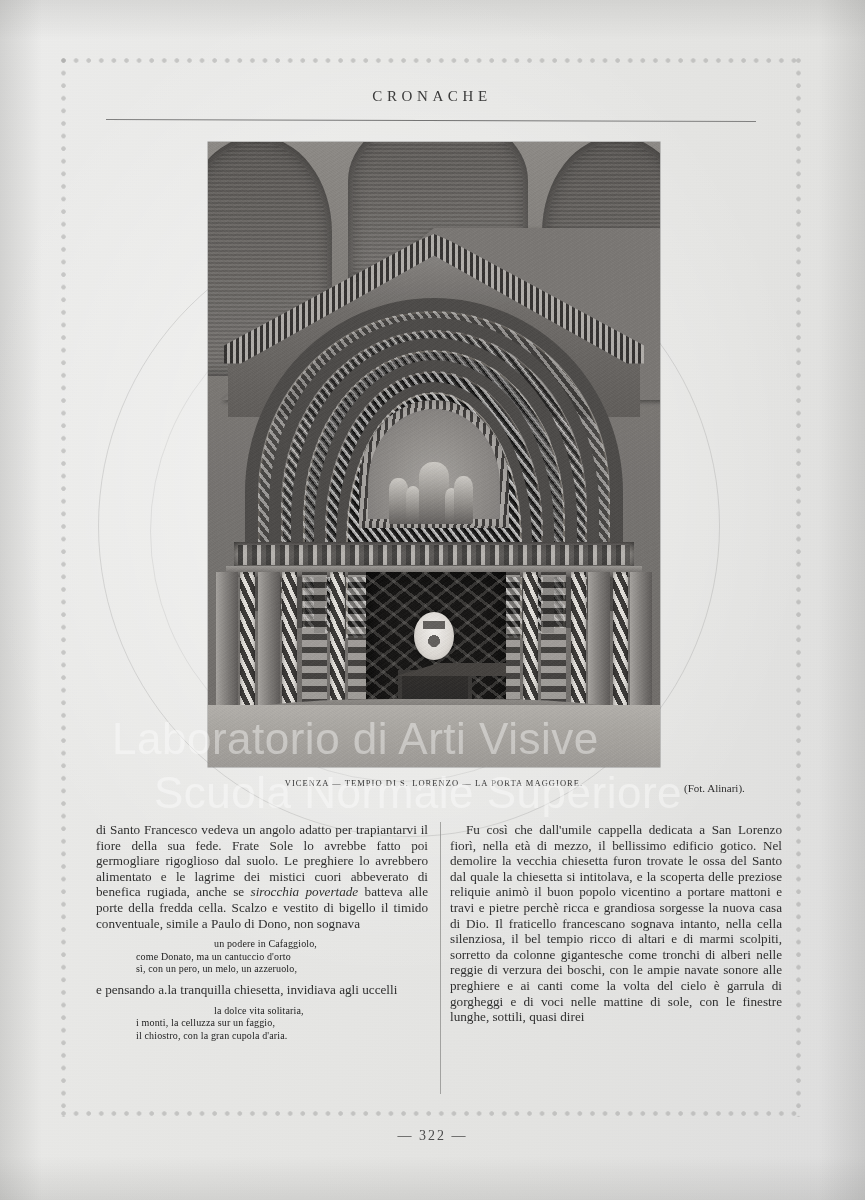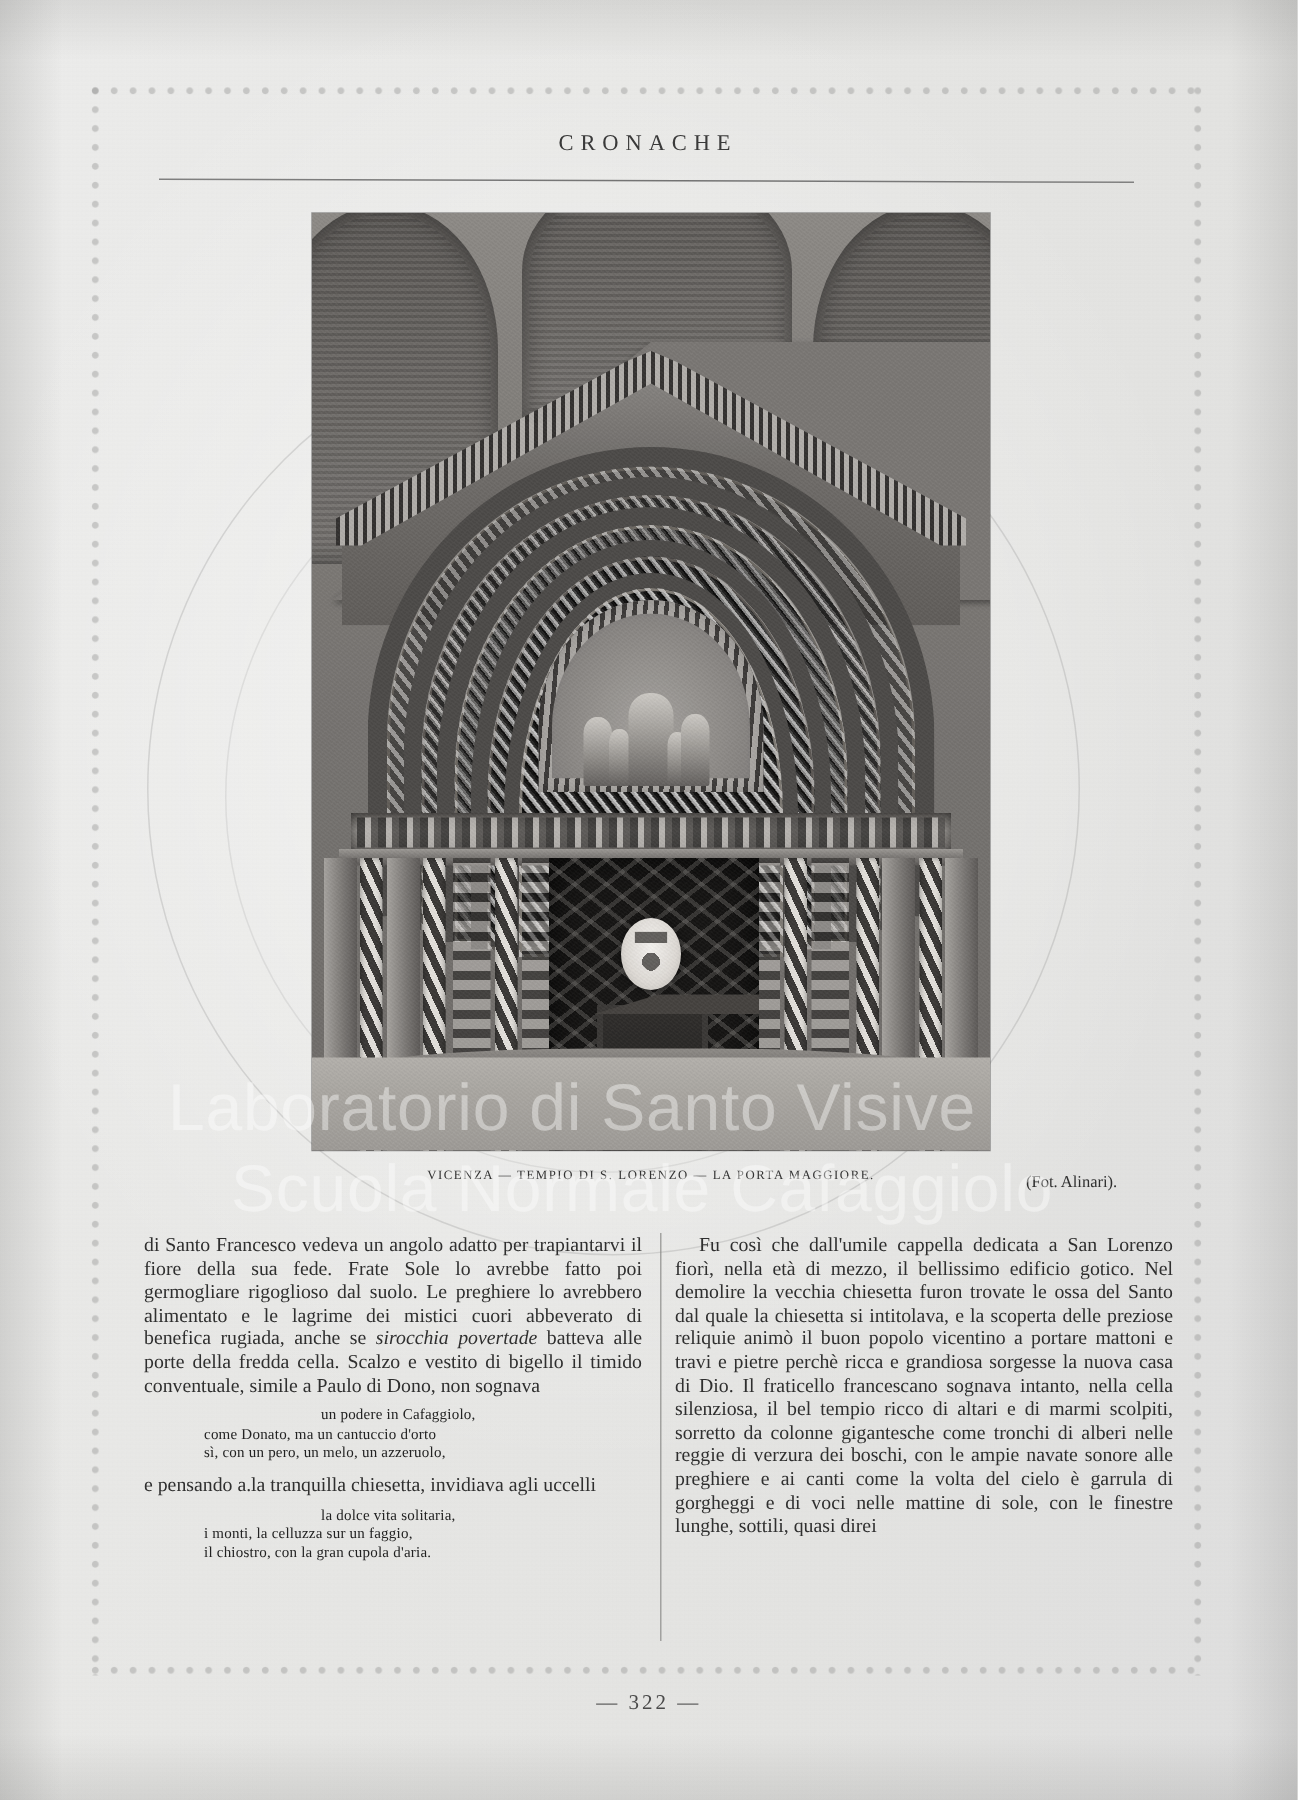--- a/index.html
+++ b/index.html
@@ -520,22 +520,22 @@
     </div>
     <div class="ph-shield"></div>
 
     <div class="ph-step"></div>
     <div class="ph-ground"></div>
 
     <div class="photo-grain"></div>
   </div>
 
   <div class="watermark">
-    <div class="wm1">Laboratorio di Santo Visive</div>
-    <div class="wm2">Scuola Normale Cafaggiolo</div>
+    <div class="wm1">Laboratorio di Arti Visive</div>
+    <div class="wm2">Scuola Normale Superiore</div>
   </div>
 
   <div class="caption">VICENZA — TEMPIO DI S. LORENZO — LA PORTA MAGGIORE.</div>
   <div class="photo-credit">(Fot. Alinari).</div>
 
   <div class="col-rule"></div>
 
   <div class="col col-left">
     <p class="ink-fade"><span>di Santo Francesco vedeva un angolo adatto per trapiantarvi il fiore della sua fede. Frate Sole lo avrebbe fatto poi germogliare rigoglioso dal suolo. Le preghiere lo avrebbero alimentato e le lagrime dei mistici cuori abbeverato di benefica rugiada, anche se </span><em>sirocchia povertade</em><span> batteva alle porte della fredda cella. Scalzo e vestito di bigello il timido conventuale, simile a Paulo di Dono, non sognava</span></p>
 

